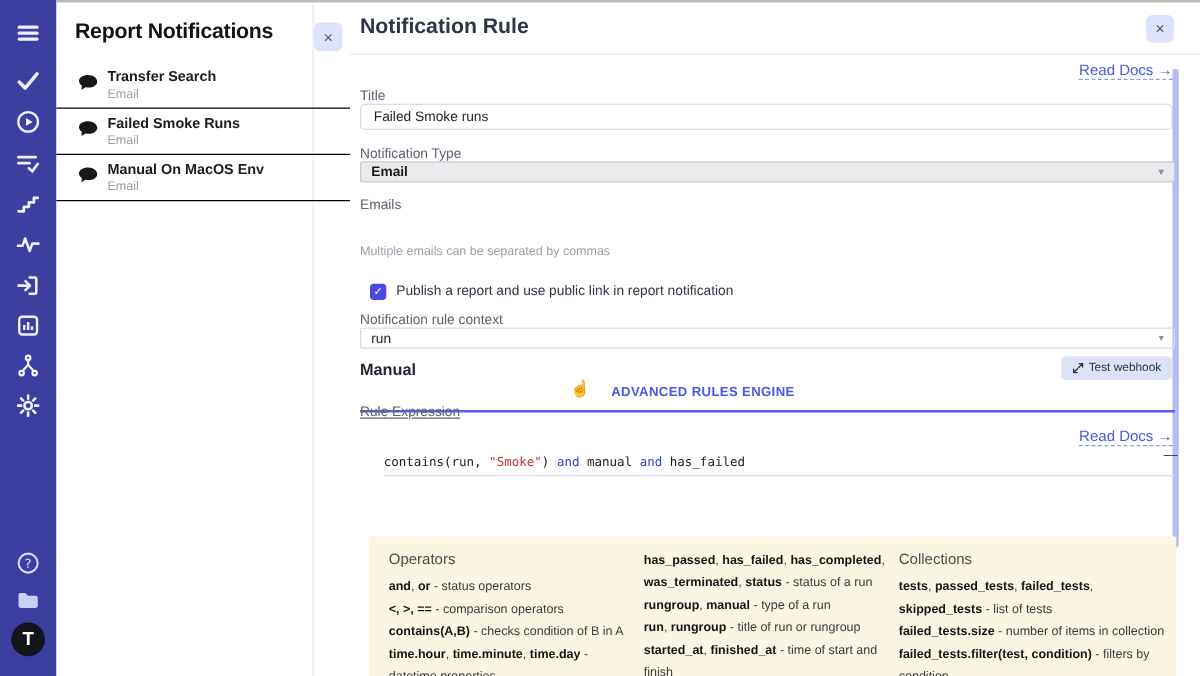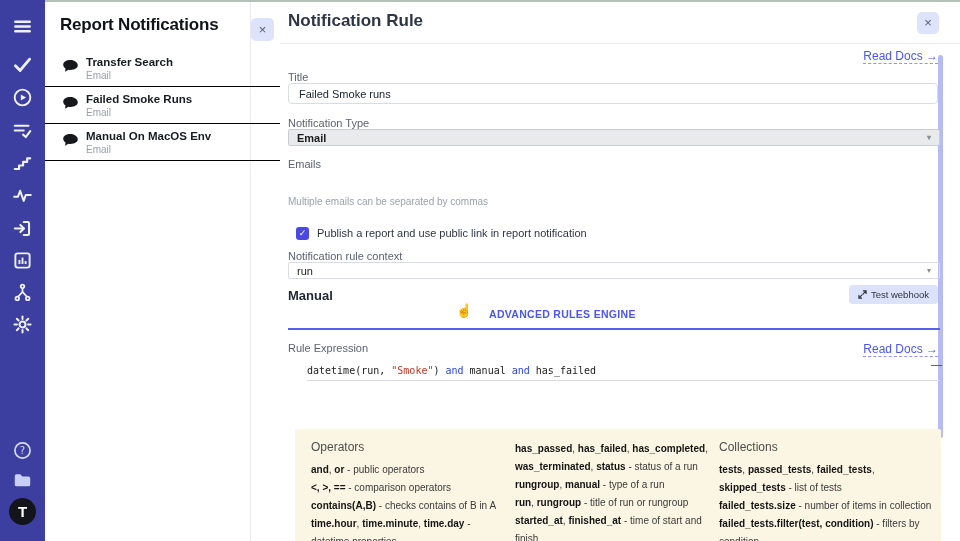--- a/index.html
+++ b/index.html
@@ -60,21 +60,21 @@
   .test-webhook { position:absolute; right:22px; top:285px; height:19px; background:#dce2fa;
     border:none; border-radius:4px; font-size:9.5px; color:#2f3542; padding:0 9px;
     display:flex; align-items:center; gap:4px; cursor:pointer; font-family:inherit; }
   .test-webhook svg { width:9px; height:9px; }
 
   .mouse-cursor { position:absolute; left:176px; top:303px; font-size:13px; color:#6b7280; z-index:40; }
   .tab-advanced { position:absolute; left:209px; top:308px; font-size:10.5px; font-weight:700;
     color:#4a57e8; letter-spacing:0.3px; cursor:pointer; }
   .tab-underline { position:absolute; left:8px; right:20px; top:328px; height:2px; background:#5a5ee9; }
 
-  .expr-label { top:342px; }
+  .expr-label { top:324px;text-decoration:underline; }
   .read-docs-2 { position:absolute; right:22px; top:342px; }
   .code-line { position:absolute; left:27px; top:365px; font-family:"DejaVu Sans Mono", monospace;
     font-size:10px; color:#1b1b1b; white-space:pre; }
   .code-underline { position:absolute; left:27px; right:20px; top:380px; height:1px; background:#d8dbe2; }
   .editor-dash { position:absolute; right:18px; top:358px; font-size:11px; color:#3a3a3a; cursor:pointer; }
   .code-plain { color:#1b1b1b; } .code-string { color:#c3362b; } .code-keyword { color:#2b46d9; }
 
   .help-box { position:absolute; left:15px; right:19px; top:429px; height:140px;
     background:#fbf6e4; border-radius:2px; padding:11px 0 0 16px; display:flex; }
   .help-col { flex:none; }
@@ -269,30 +269,30 @@
     </button>
 
     <span class="mouse-cursor">☝</span>
     <div class="tab-advanced">ADVANCED RULES ENGINE</div>
     <div class="tab-underline"></div>
 
     <label class="field-label expr-label">Rule Expression</label>
     <a class="link read-docs-2">Read Docs →</a>
 
     <div class="editor-dash">—</div>
-    <div class="code-line"><span class="code-plain">datetime(run, </span><span class="code-string">"Smoke"</span><span class="code-plain">) </span><span class="code-keyword">and</span><span class="code-plain"> manual </span><span class="code-keyword">and</span><span class="code-plain"> has_failed</span></div>
+    <div class="code-line"><span class="code-plain">contains(run, </span><span class="code-string">"Smoke"</span><span class="code-plain">) </span><span class="code-keyword">and</span><span class="code-plain"> manual </span><span class="code-keyword">and</span><span class="code-plain"> has_failed</span></div>
     <div class="code-underline"></div>
 
     <div class="help-box">
 
     <div class="help-col">
           <div class="help-col-title">Operators</div>
-          <div class="help-item"><span class="seg-b">and</span><span class="seg-n">, </span><span class="seg-b">or</span><span class="seg-n"> - public operators</span></div>
+          <div class="help-item"><span class="seg-b">and</span><span class="seg-n">, </span><span class="seg-b">or</span><span class="seg-n"> - status operators</span></div>
           <div class="help-item"><span class="seg-b">&lt;, &gt;, ==</span><span class="seg-n"> - comparison operators</span></div>
-          <div class="help-item"><span class="seg-b">contains(A,B)</span><span class="seg-n"> - checks contains of B in A</span></div>
+          <div class="help-item"><span class="seg-b">contains(A,B)</span><span class="seg-n"> - checks condition of B in A</span></div>
           <div class="help-item"><span class="seg-b">time.hour</span><span class="seg-n">, </span><span class="seg-b">time.minute</span><span class="seg-n">, </span><span class="seg-b">time.day</span><span class="seg-n"> - datetime properties</span></div>
         </div>
         <div class="help-col">
           <div class="help-item"><span class="seg-b">has_passed</span><span class="seg-n">, </span><span class="seg-b">has_failed</span><span class="seg-n">, </span><span class="seg-b">has_completed</span><span class="seg-n">, </span><span class="seg-b">was_terminated</span><span class="seg-n">, </span><span class="seg-b">status</span><span class="seg-n"> - status of a run</span></div>
           <div class="help-item"><span class="seg-b">rungroup</span><span class="seg-n">, </span><span class="seg-b">manual</span><span class="seg-n"> - type of a run</span></div>
           <div class="help-item"><span class="seg-b">run</span><span class="seg-n">, </span><span class="seg-b">rungroup</span><span class="seg-n"> - title of run or rungroup</span></div>
           <div class="help-item"><span class="seg-b">started_at</span><span class="seg-n">, </span><span class="seg-b">finished_at</span><span class="seg-n"> - time of start and finish</span></div>
         </div>
         <div class="help-col">
           <div class="help-col-title">Collections</div>

